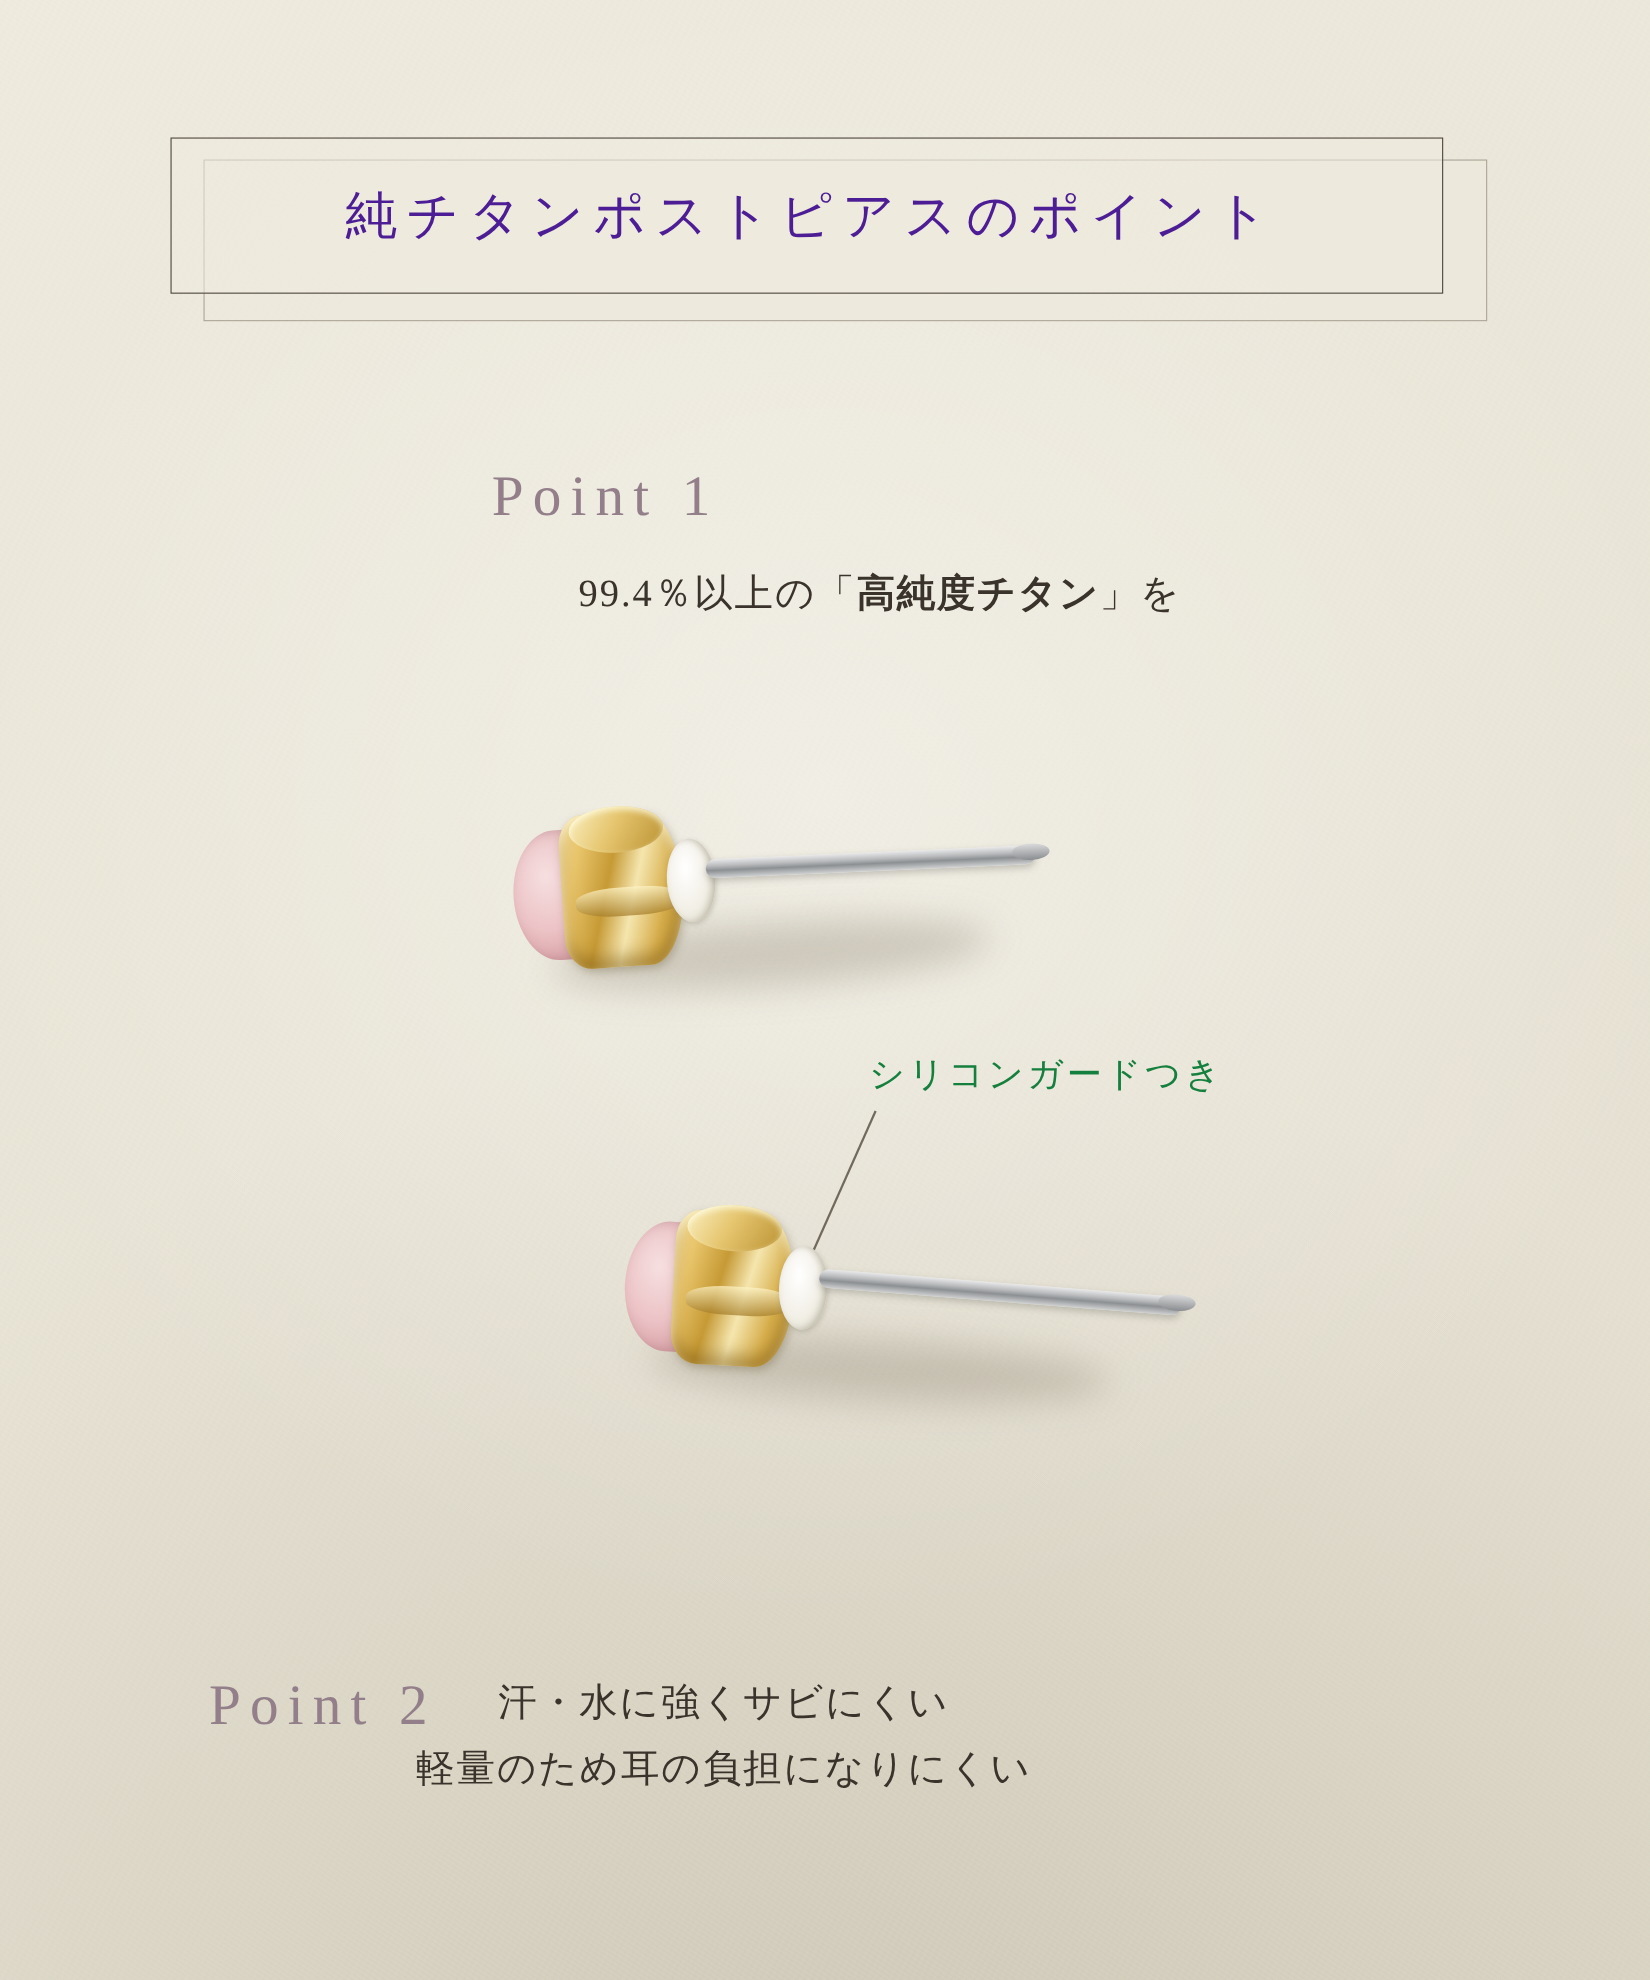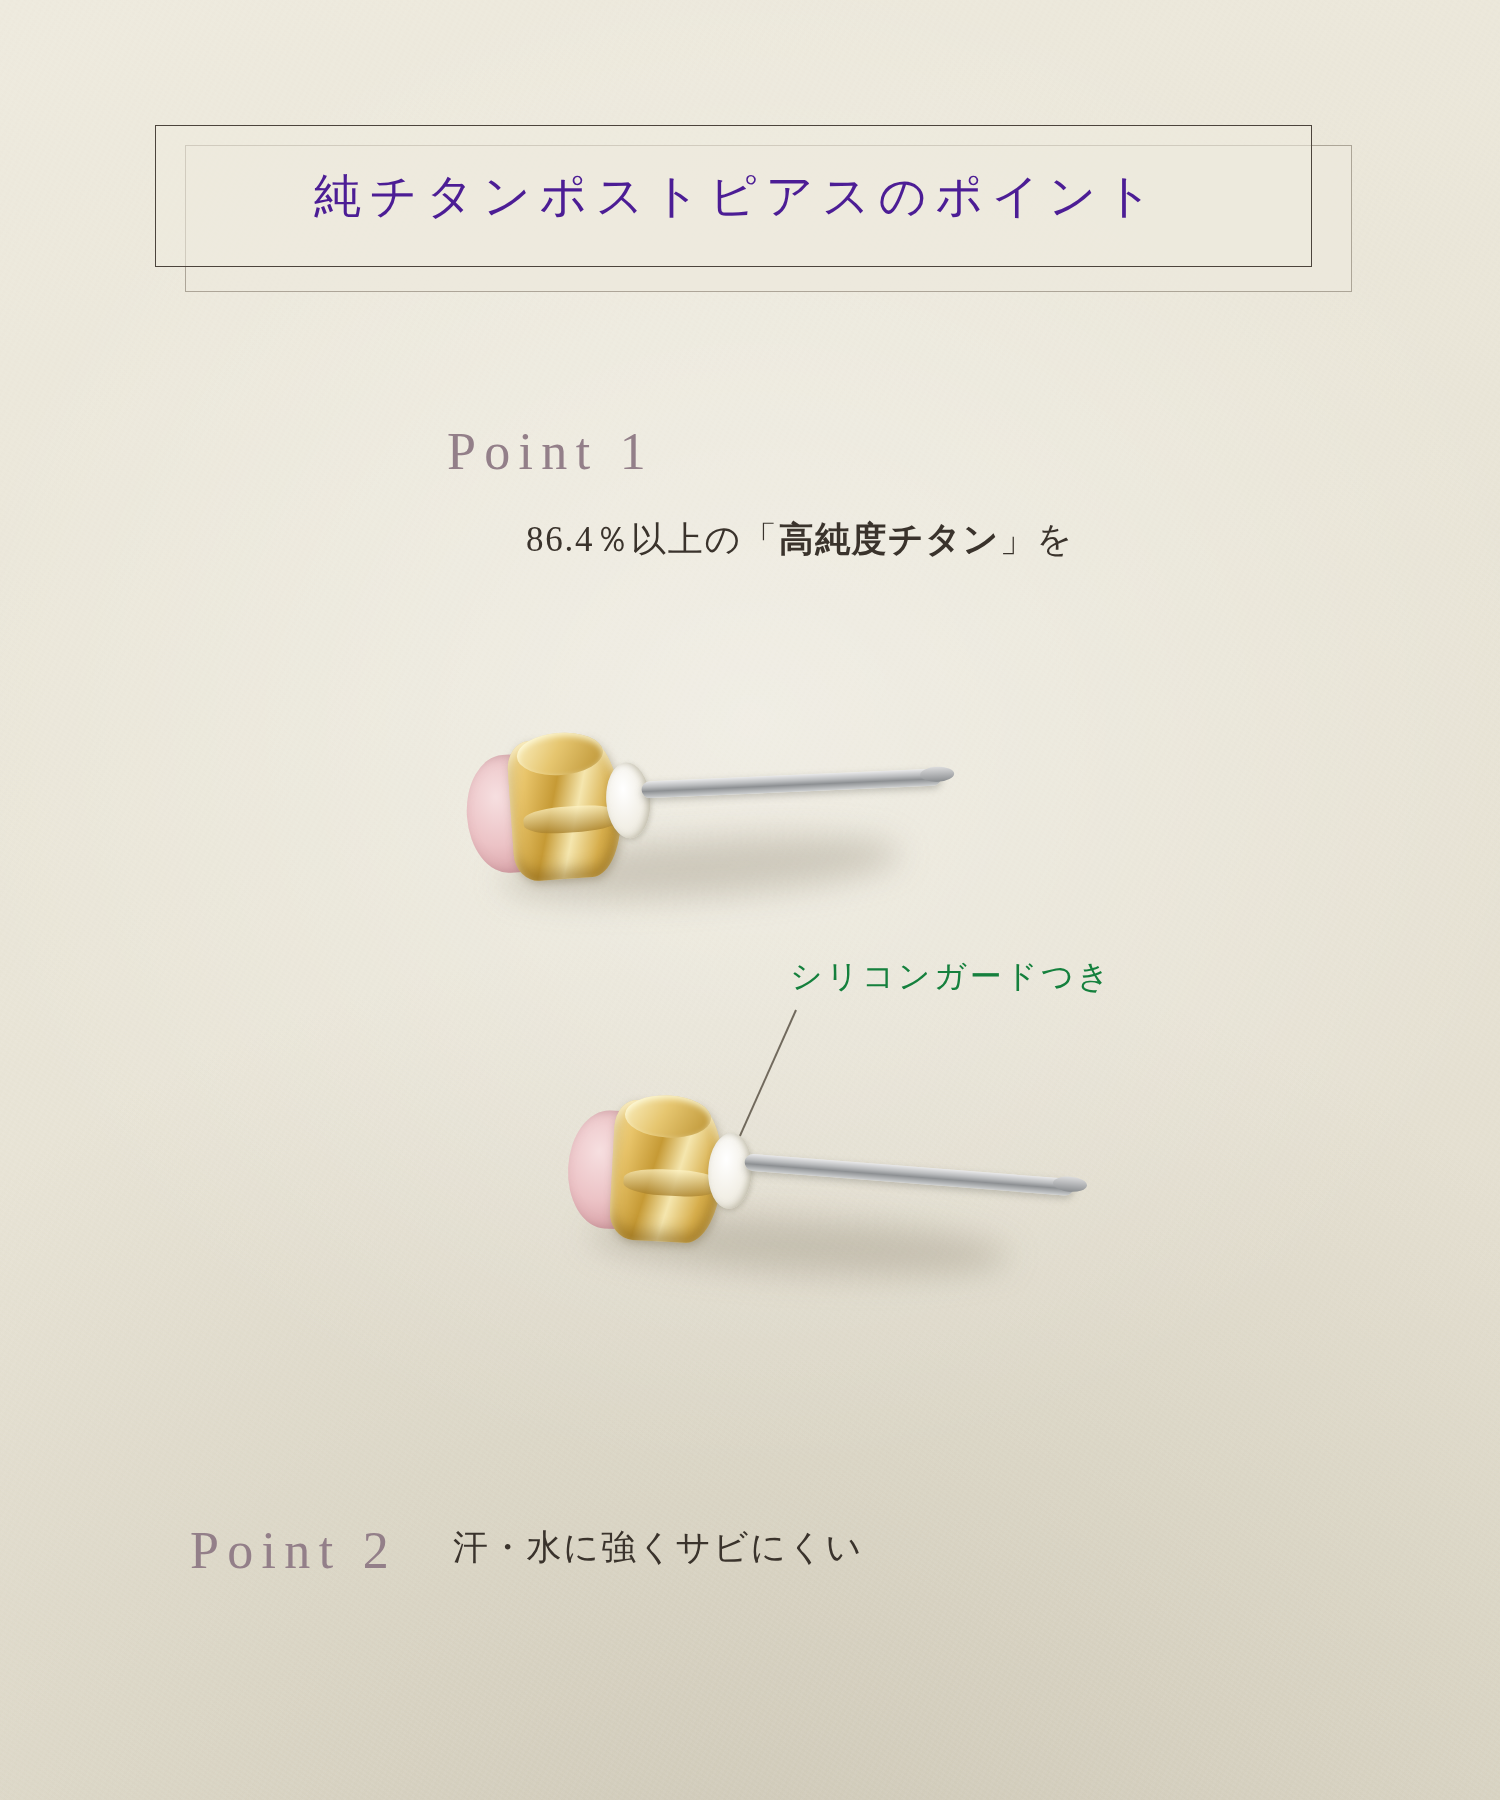--- a/index.html
+++ b/index.html
@@ -245,21 +245,21 @@
   <div class="title-shadow"></div>
   <div class="title-box">
     <div class="title-text">純チタンポストピアスのポイント</div>
   </div>
 </div>
 
 <div class="point-label point1-label">Point 1</div>
 
 <div class="body-text point1-body">
   <span class="l1">
-    <span>86.4％以上の「</span><b>高純度チタン</b><span>」を</span>
+    <span>99.4％以上の「</span><b>高純度チタン</b><span>」を</span>
   </span>
 </div>
 
 <div class="earring earring-1">
   <div class="shadow-blob e1-shadow"></div>
   <div class="gem"></div>
   <div class="bezel"></div>
   <div class="bezel-top"></div>
   <div class="bezel-band"></div>
   <div class="guard"></div>
@@ -277,13 +277,14 @@
   <div class="bezel-top"></div>
   <div class="bezel-band"></div>
   <div class="guard"></div>
   <div class="post e2-post"></div>
   <div class="post-tip e2-tip"></div>
 </div>
 
 <div class="point-label point2-label">Point 2</div>
 <div class="body-text point2-body">
   <span>汗・水に強くサビにくい</span>
+  <span>軽量のため耳の負担になりにくい</span>
 </div>
 
 </body></html>

